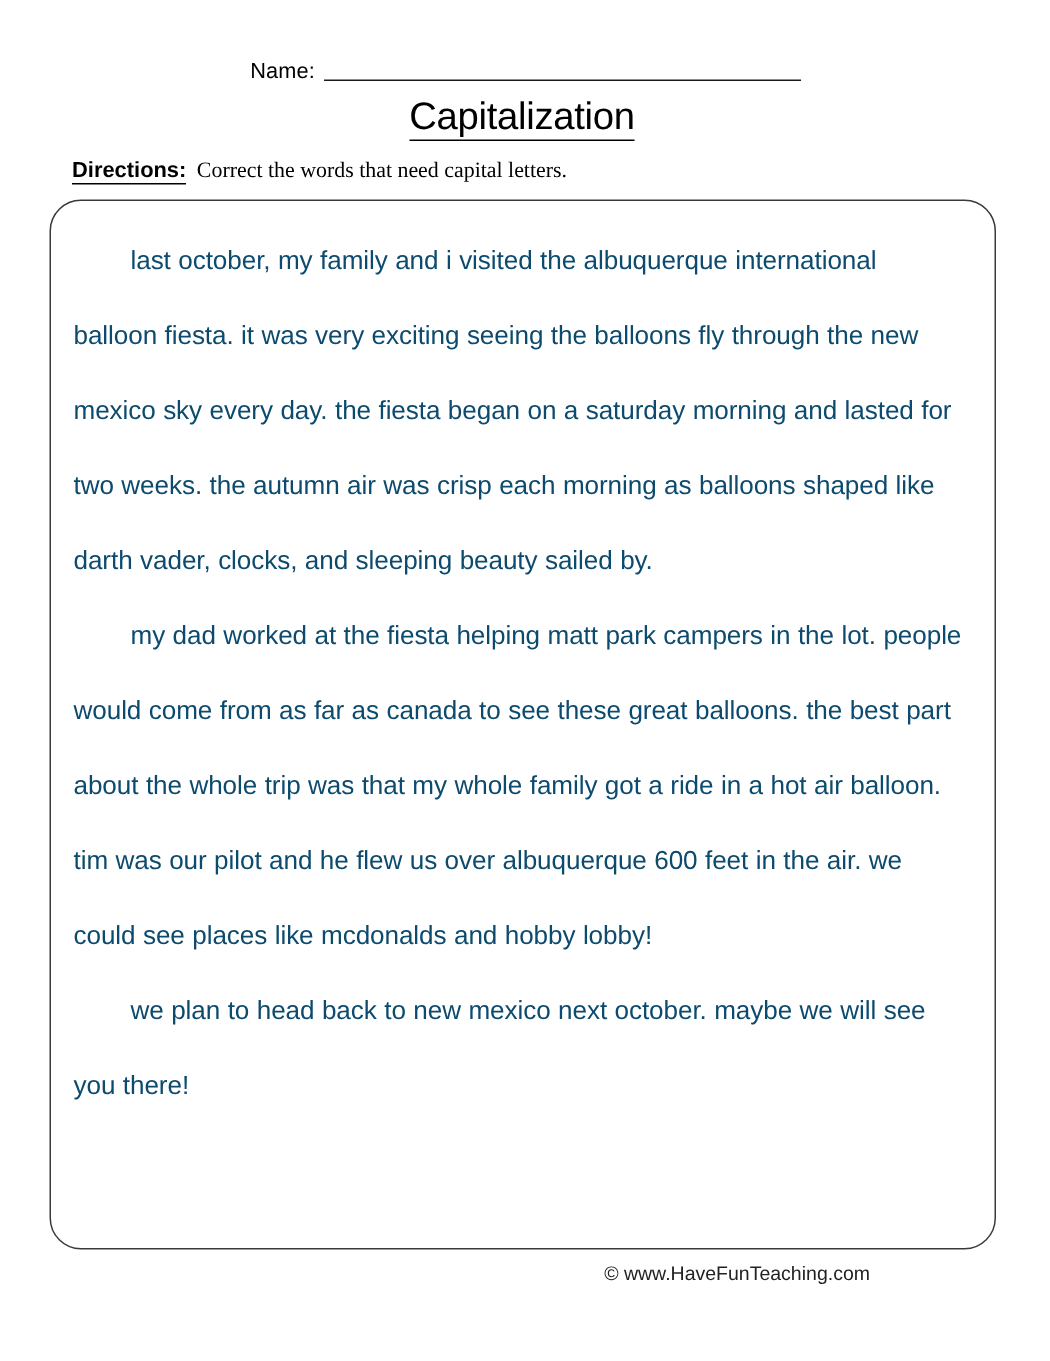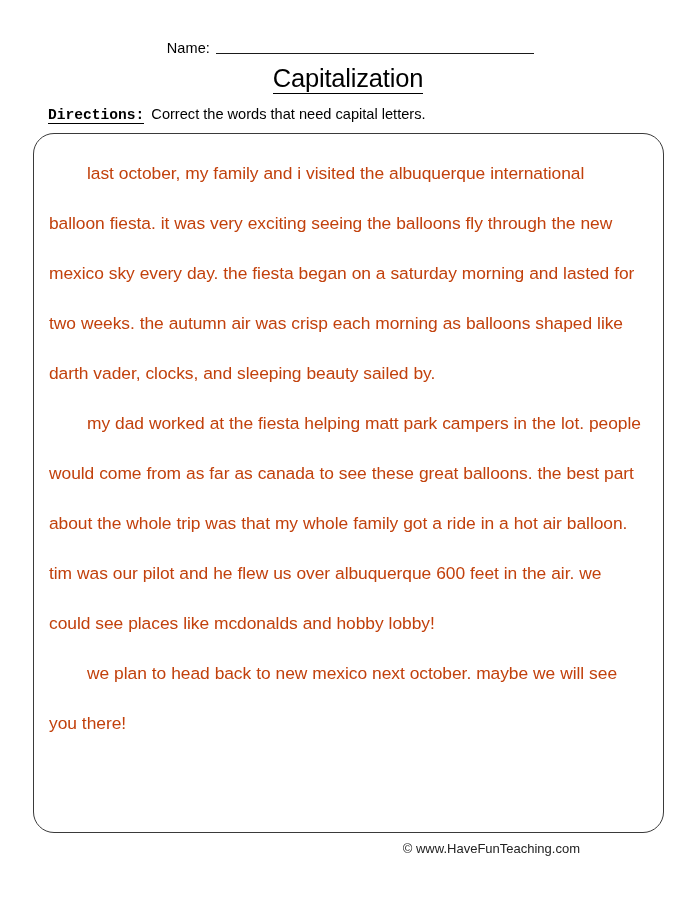--- a/index.html
+++ b/index.html
@@ -64,24 +64,24 @@
     left: 48px;
     top: 105px;
     font-size: 14.6px;
     line-height: 19px;
     white-space: nowrap;
   }
   .directions .dir-label {
     font-weight: bold;
     border-bottom: 1.6px solid #000;
     padding-bottom: 0px;
-    font-family: Liberation Mono, monospace;
   }
   .directions .dir-text {
     margin-left: 7px;
+    font-family: Liberation Serif, serif;
   }
 
   
   .passage-box {
     position: absolute;
     left: 33px;
     top: 133px;
     width: 631px;
     height: 700px;
     box-sizing: border-box;
@@ -91,21 +91,21 @@
   }
   .passage-inner {
     padding: 14px 22px 0 15px;
   }
   .passage-para {
     font-size: 17.4px;
     line-height: 50px;
     letter-spacing: -0.05px;
     margin: 0;
     text-indent: 38px;
-    color: #c2410c;
+    color: #0c4a6e;
     word-spacing: 0.2px;
   }
 
   
   .footer-credit {
     position: absolute;
     left: 0;
     top: 840px;
     width: 616px;
     text-align: right;

